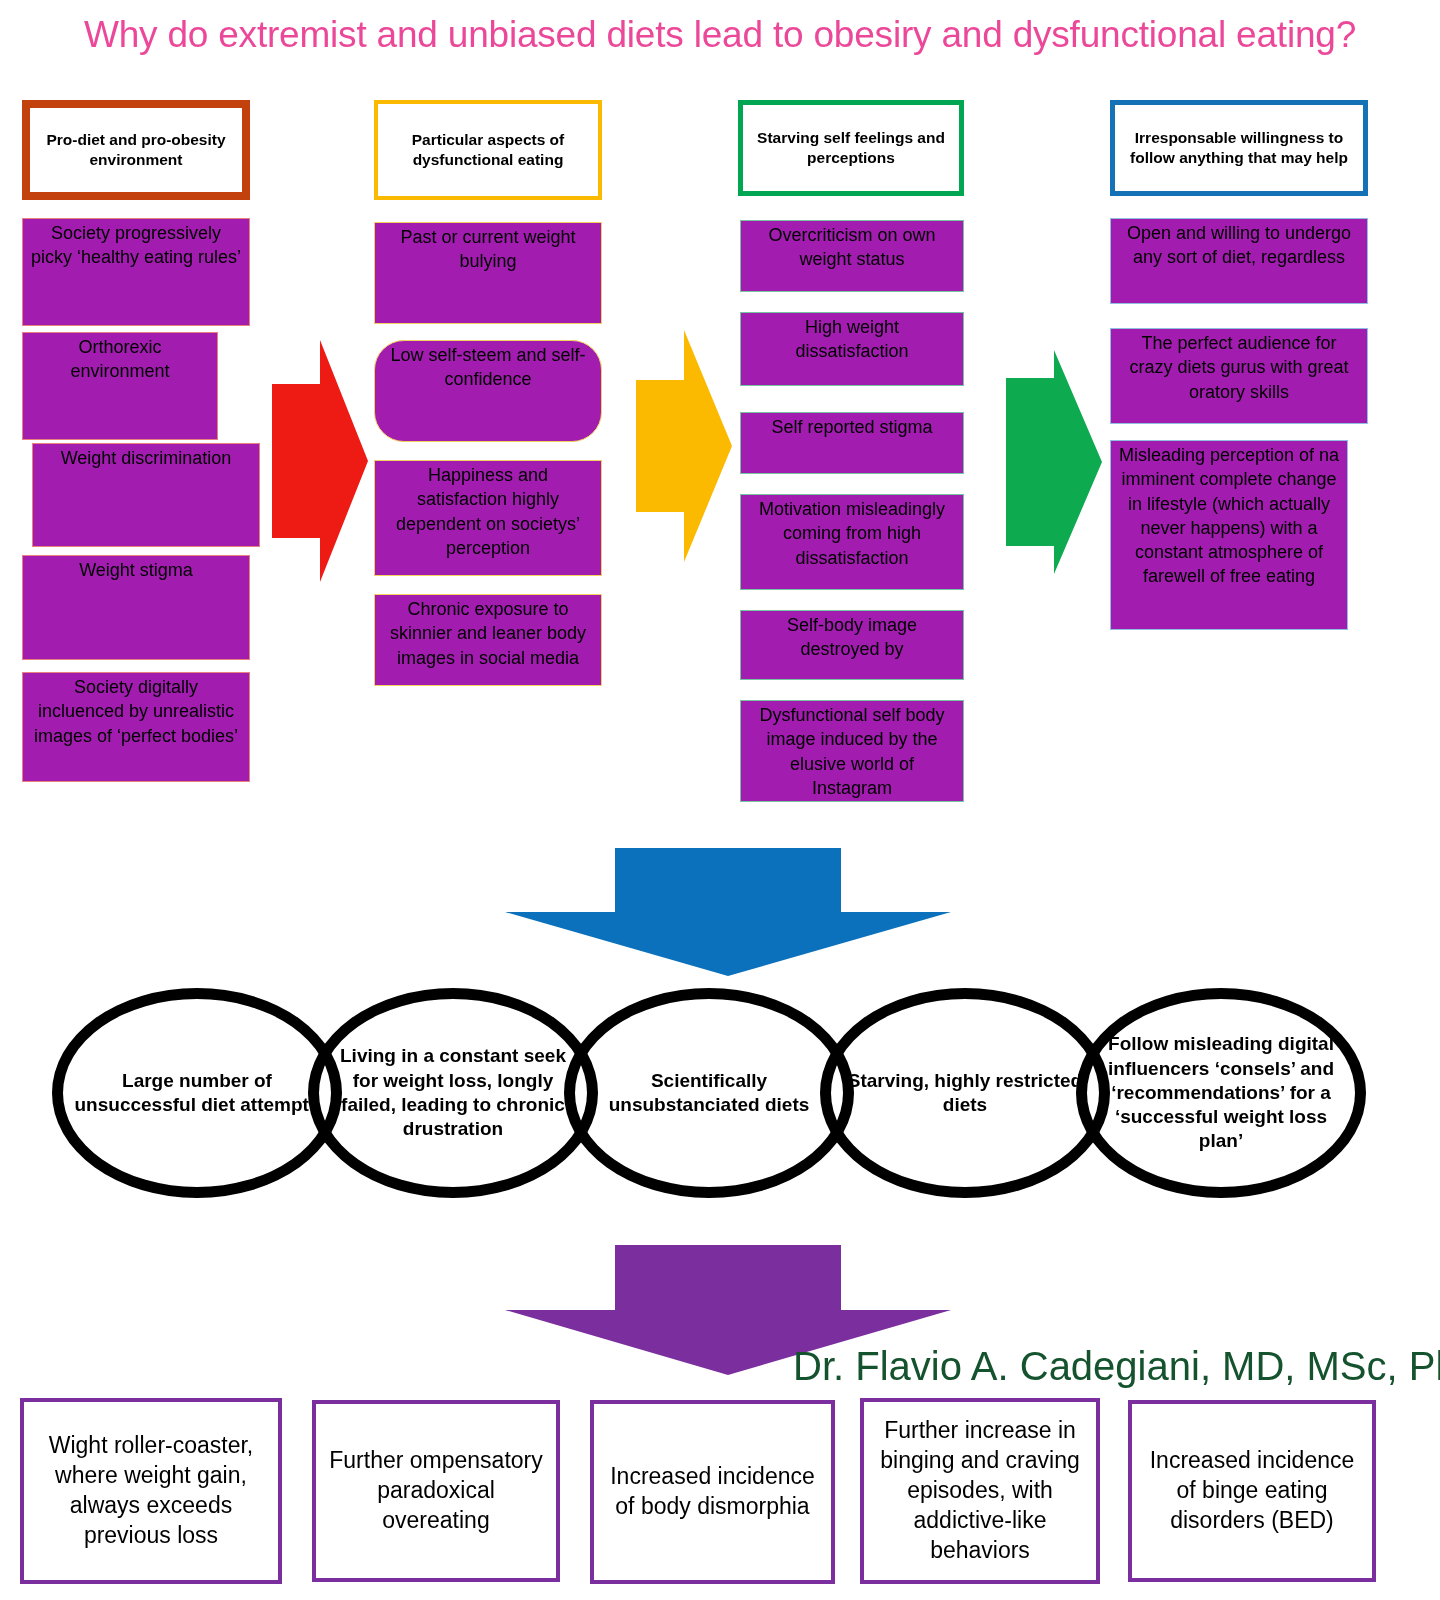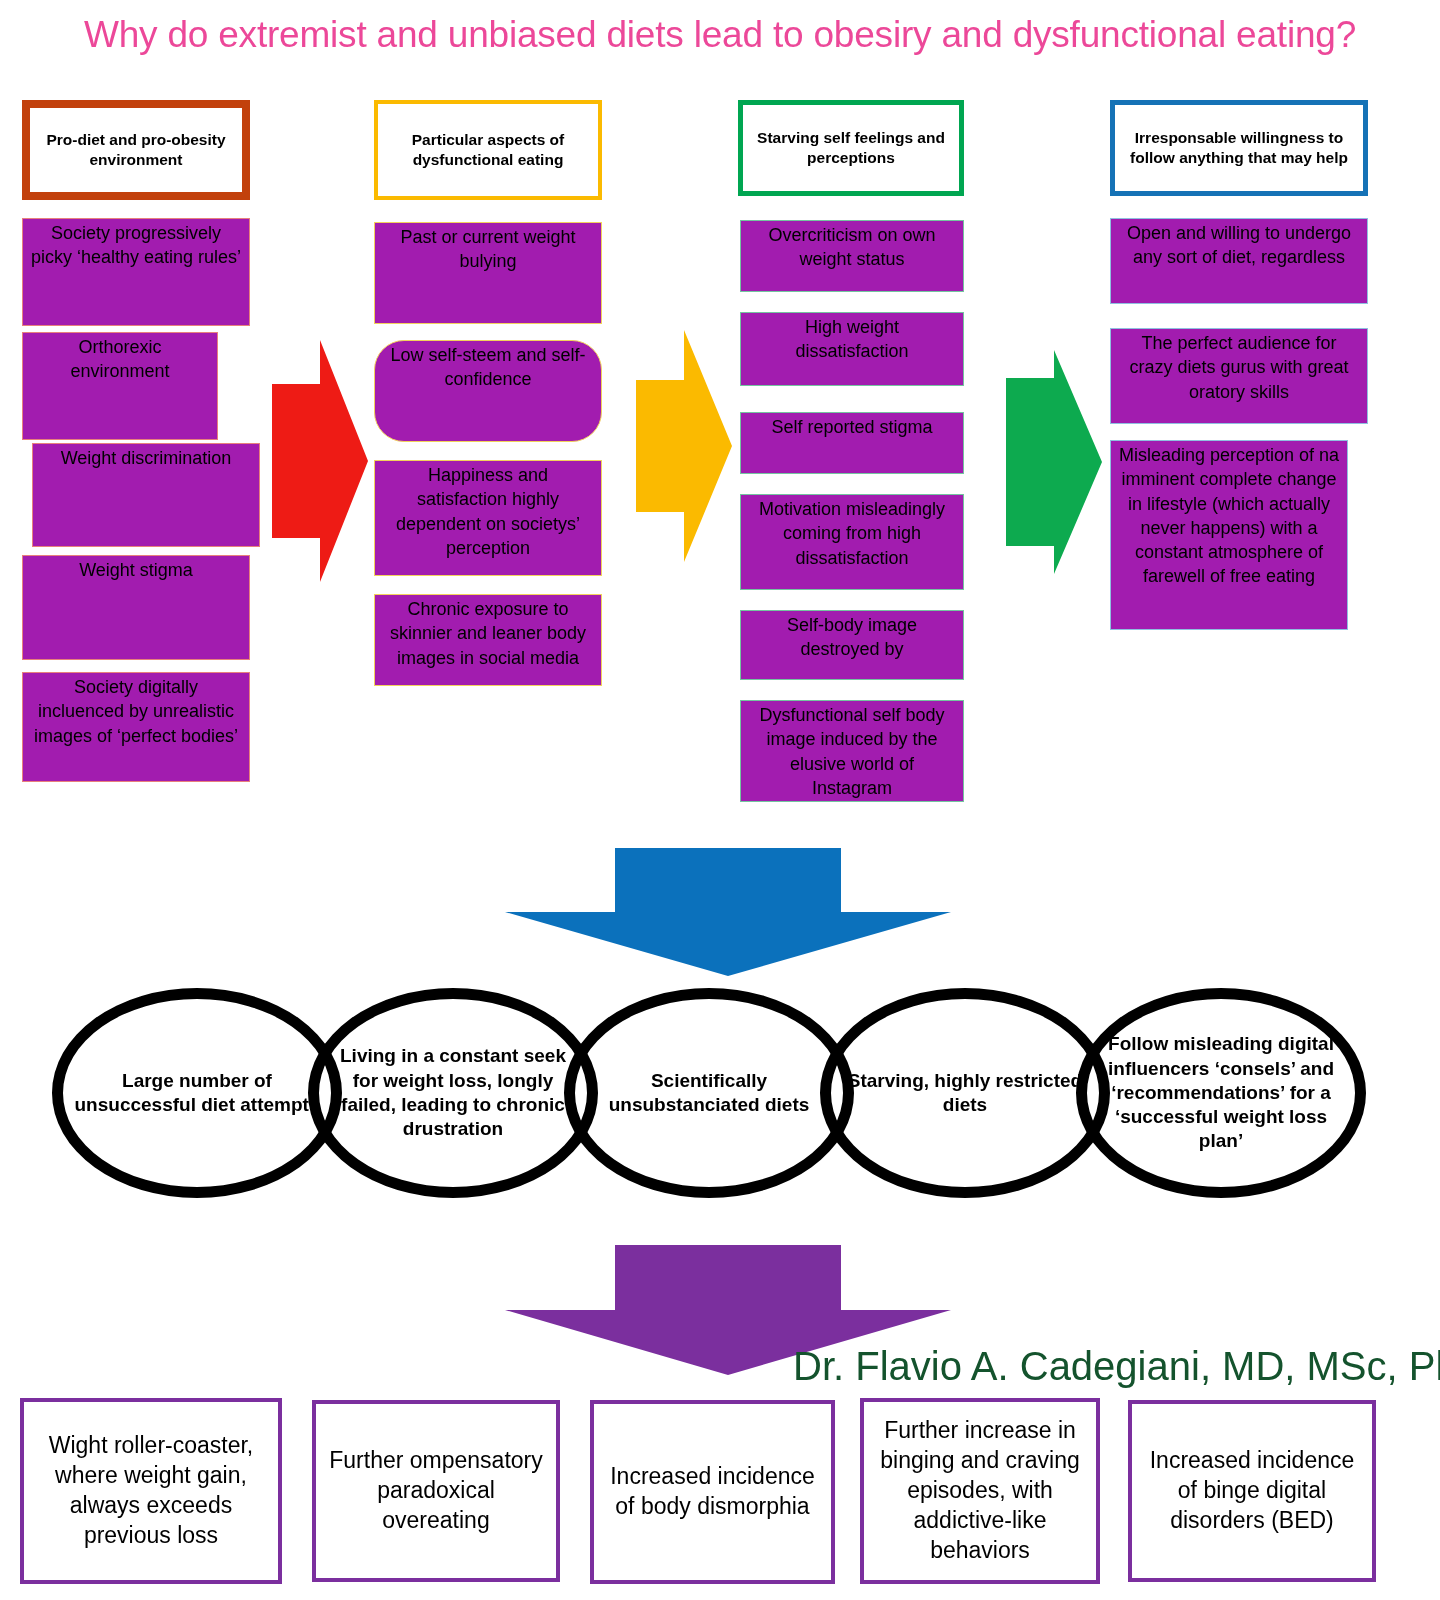--- a/index.html
+++ b/index.html
@@ -243,16 +243,16 @@
   <div class="abs outcome" style="left:312px; top:1400px; width:248px; height:182px;">
     <span>Further ompensatory paradoxical overeating</span>
   </div>
   <div class="abs outcome" style="left:590px; top:1400px; width:245px; height:184px;">
     <span>Increased incidence of body dismorphia</span>
   </div>
   <div class="abs outcome" style="left:860px; top:1398px; width:240px; height:186px;">
     <span>Further increase in binging and craving episodes, with addictive-like behaviors</span>
   </div>
   <div class="abs outcome" style="left:1128px; top:1400px; width:248px; height:182px;">
-    <span>Increased incidence of binge digital disorders (BED)</span>
+    <span>Increased incidence of binge eating disorders (BED)</span>
   </div>
 
 </div>
 
 </body></html>

